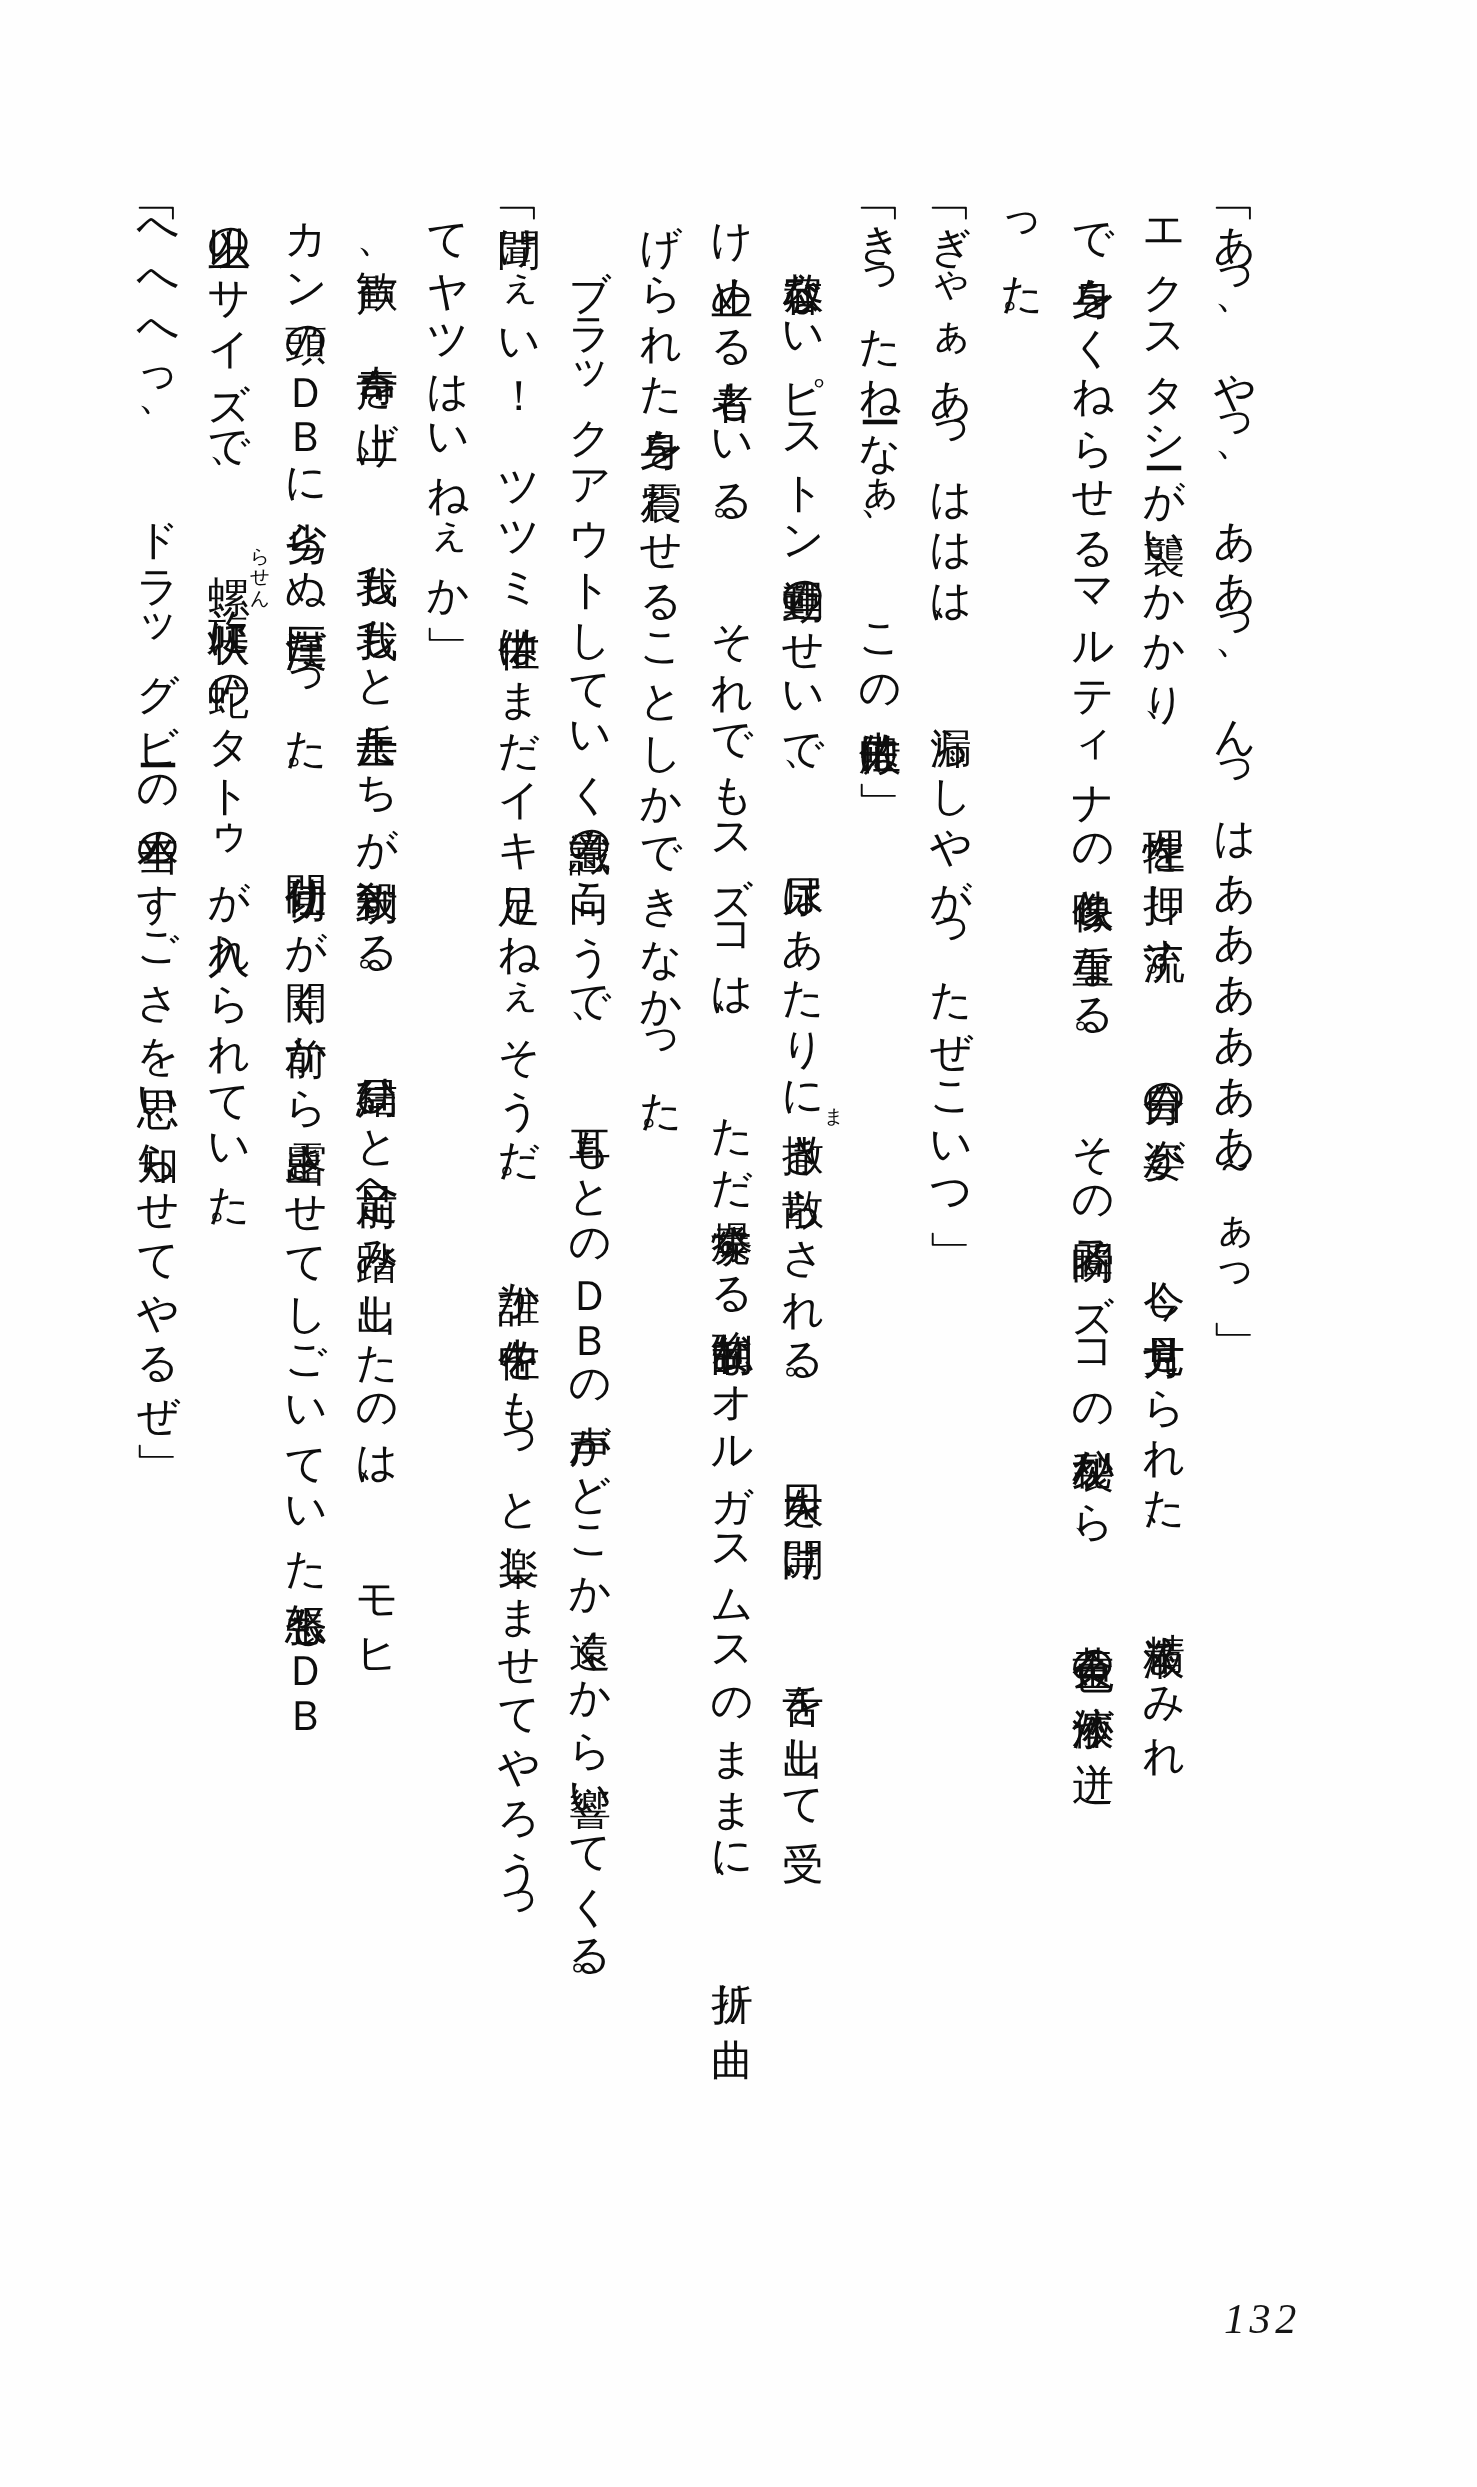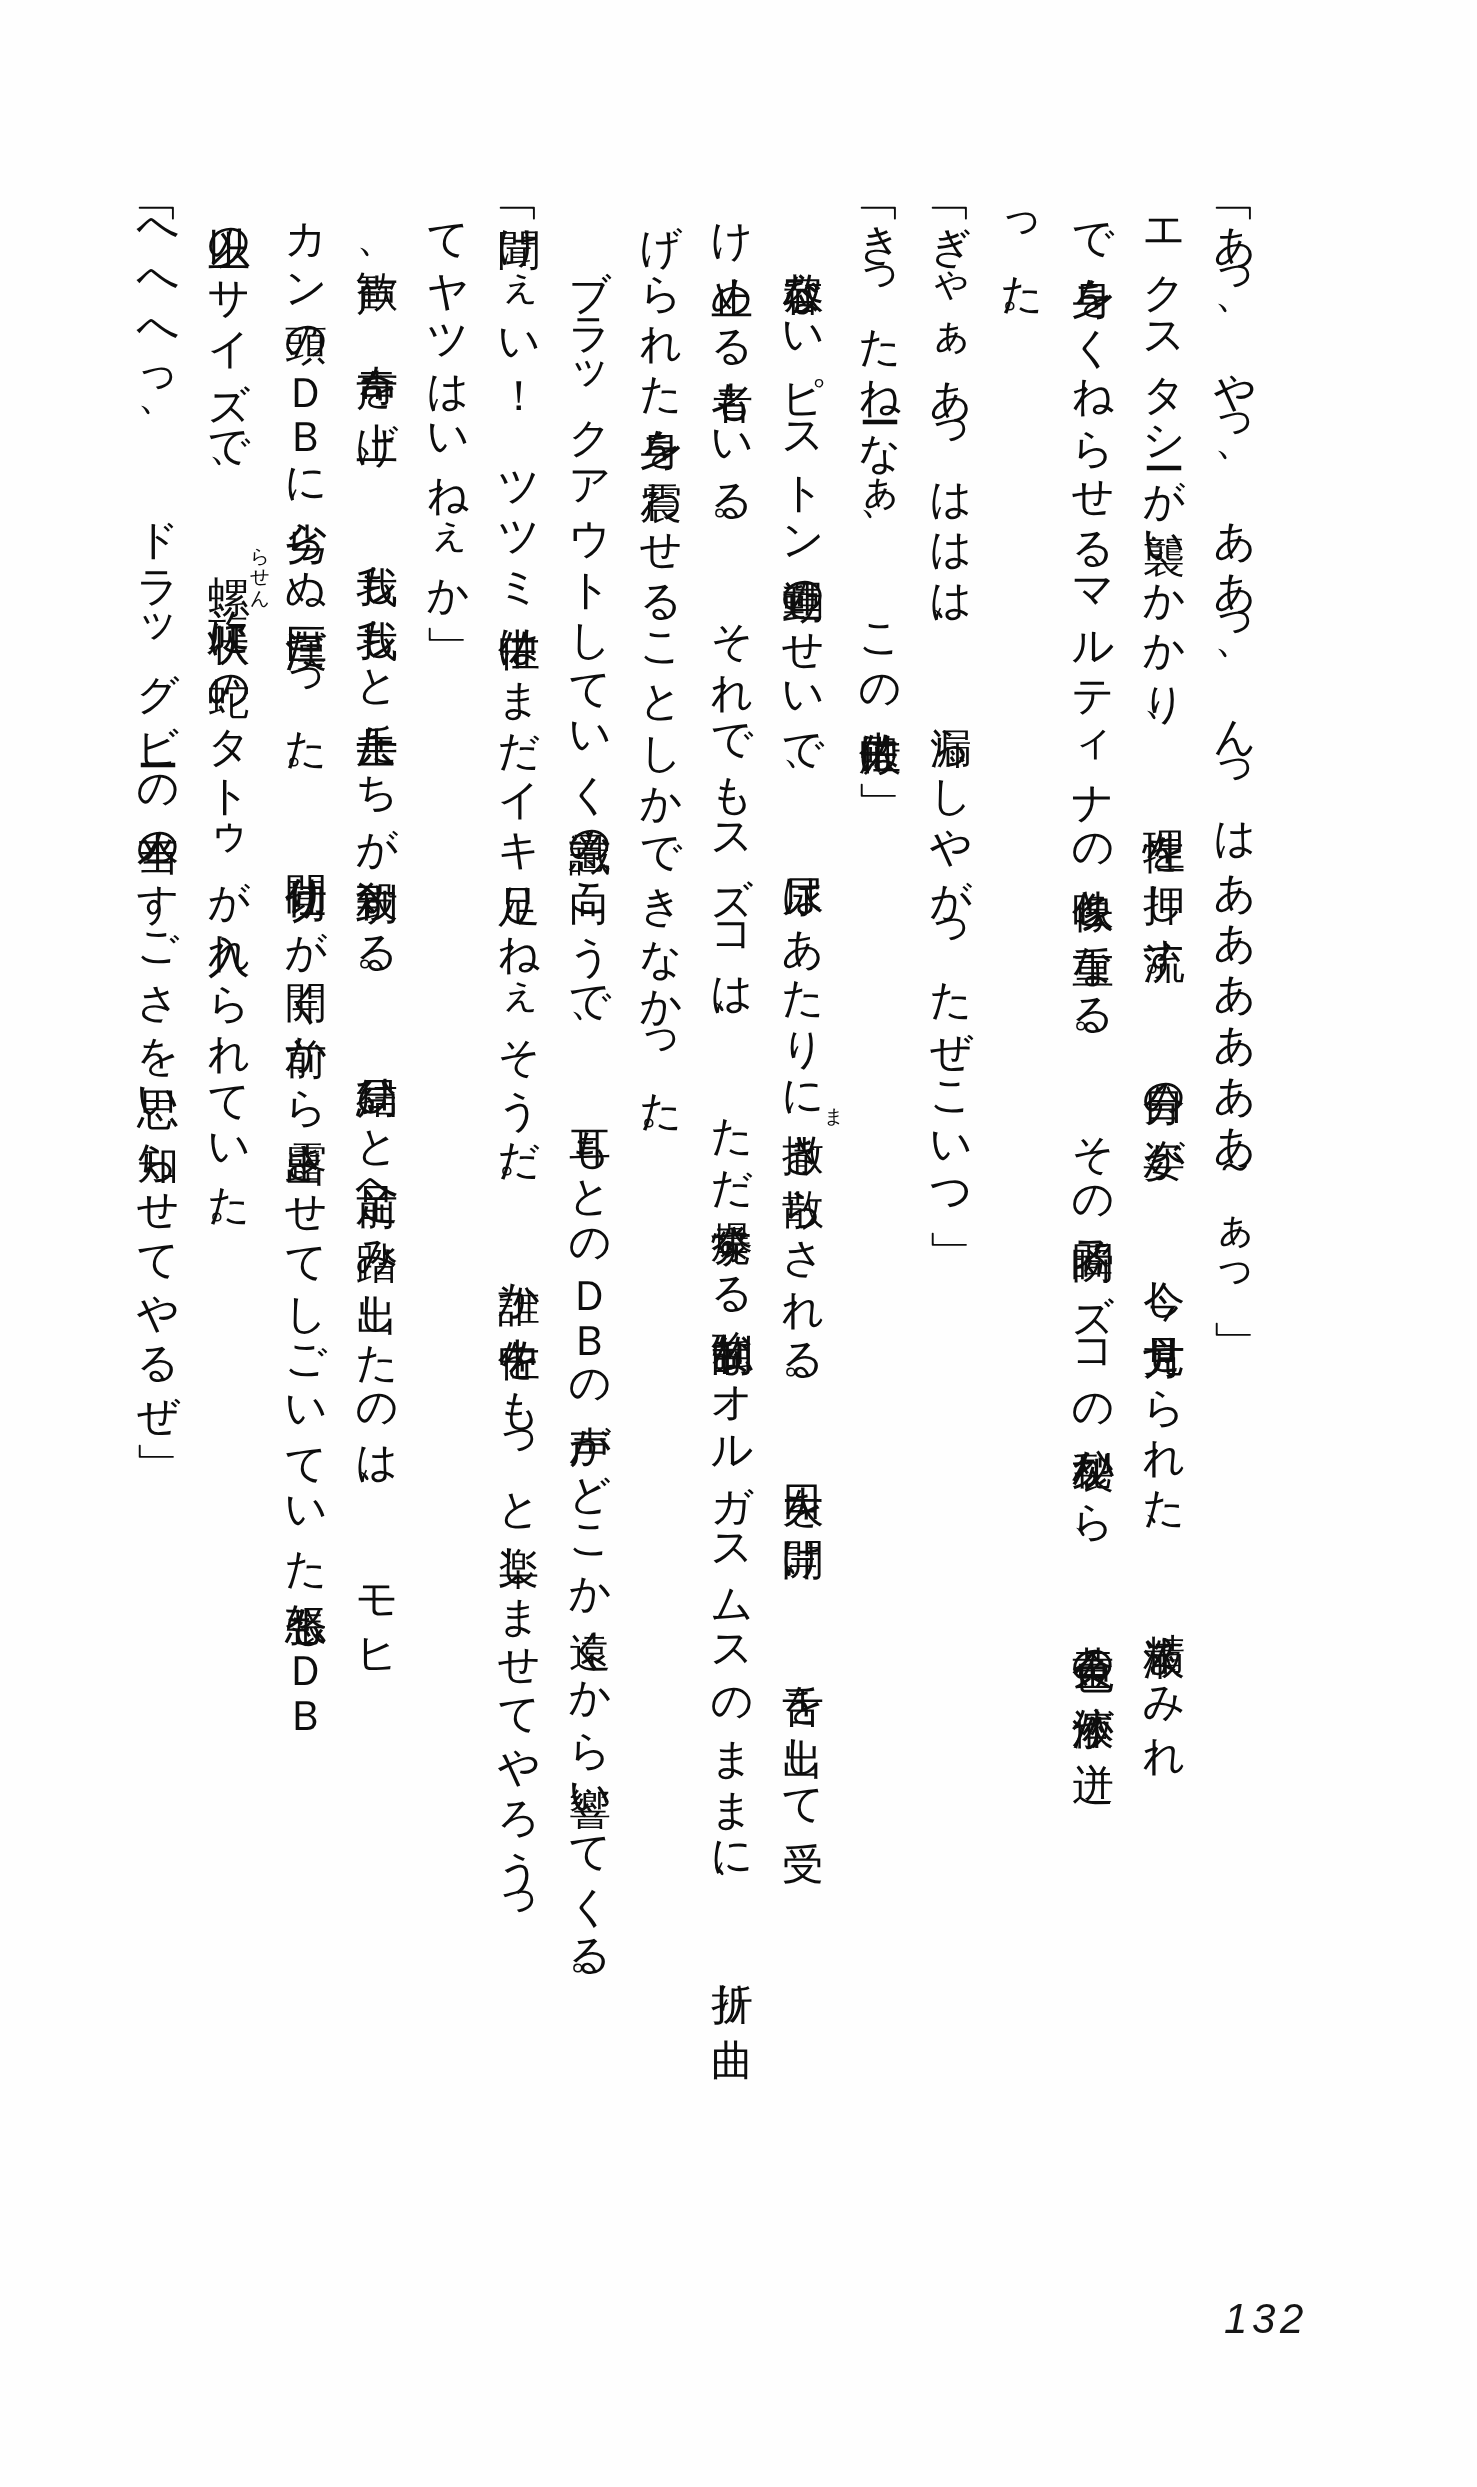--- a/index.html
+++ b/index.html
@@ -49,21 +49,21 @@
     font-family: "Liberation Serif", "DejaVu Serif", serif;
   }
   .page-number {
     position: absolute;
     left: 1224px;
     top: 2295px;
     font-style: italic;
     font-size: 42px;
     letter-spacing: 4.6px;
     color: #151515;
-    font-family: Liberation Sans, sans-serif;
+    font-family: Liberation Serif, serif;
   }
 </style>
 </head>
 <body>
 
 <div class="book-page">
   <div class="text-block">
       <div class="tcol">「あっ、やっ、ああっ、んっはああああああ～ぁっ」</div>
       <div class="tcol">エクスタシーが襲いかかり、　理性を押し流す。　自分の姿が、　今し方見せられた、　精液まみれ</div>
       <div class="tcol">で身をくねらせるマルティナの映像と重なる。　その瞬間スズコの秘裂から、　黄金色の液体が迸</div>

